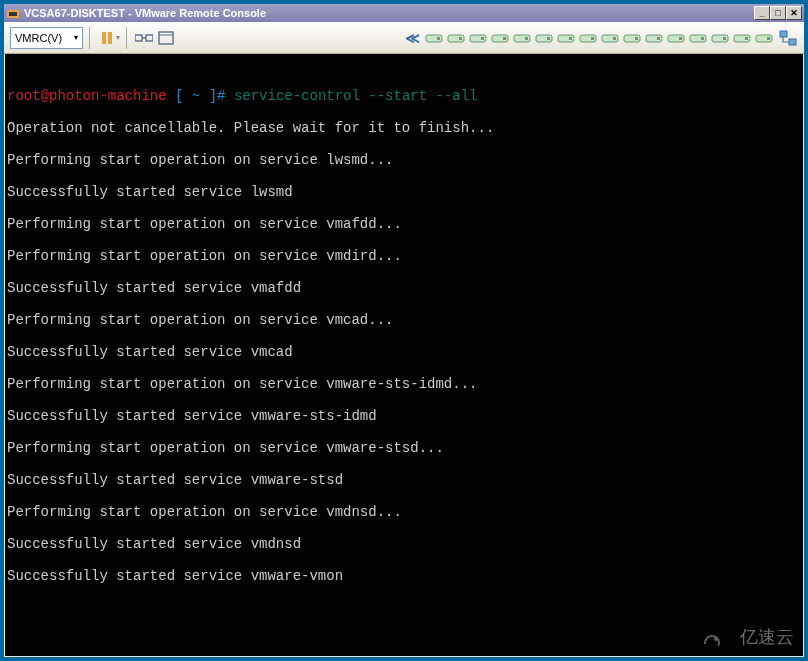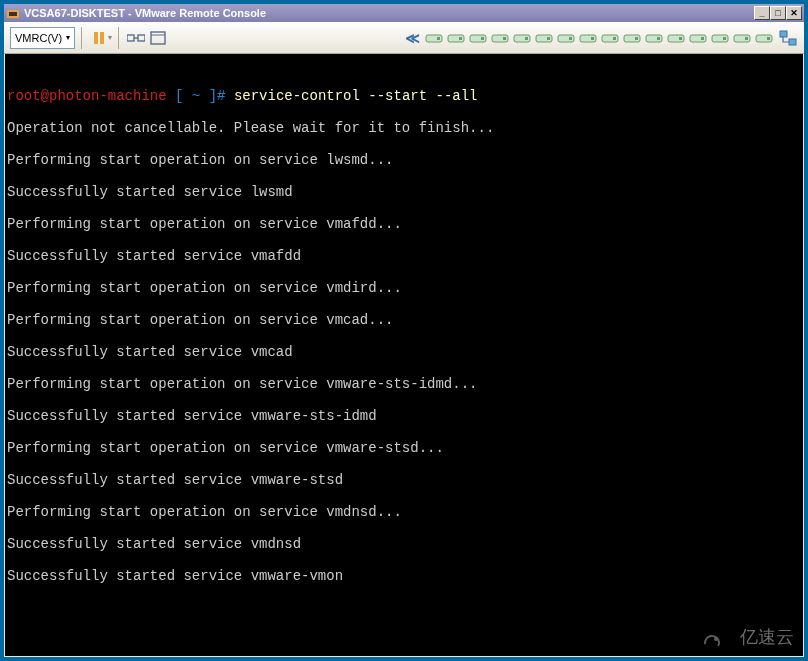--- a/index.html
+++ b/index.html
@@ -64,21 +64,21 @@
     padding: 0 6px;
   }
   .vmrc-dropdown {
     height: 22px;
     border: 1px solid #7f9db9;
     background: #fff;
     padding: 2px 4px;
     font-size: 11px;
     display: flex;
     align-items: center;
-    gap: 4px;
+    gap: 12px;
     cursor: pointer;
     justify-content: space-between;
   }
   .vmrc-dropdown .caret {
     font-size: 8px;
     color: #000;
   }
   .tb-sep {
     width: 1px;
     height: 22px;
@@ -133,21 +133,21 @@
     font-size: 14px;
     line-height: 16px;
     color: #ccc;
     padding: 2px 2px;
     white-space: pre;
     overflow: hidden;
   }
   .term-line { display: block; }
   .prompt-user { color: #d02020; }
   .prompt-bracket { color: #2088d0; }
-  .cmd { color: #fef9c3; }
+  .cmd { color: #0f766e; }
   .watermark {
     position: absolute;
     right: 10px;
     bottom: 8px;
     display: flex;
     align-items: center;
     gap: 14px;
     color: #999;
     font-size: 18px;
     font-family: "Microsoft YaHei", sans-serif;
@@ -313,22 +313,22 @@
       </svg>
     </div>
   </div>
 
   <div class="terminal">
     <span class="term-line"><span class="prompt-user">root@photon-machine</span> <span class="prompt-bracket"><span>[ </span><span>~</span><span> ]#</span></span><span class="cmd"> service-control --start --all</span></span>
 <span class="term-line">Operation not cancellable. Please wait for it to finish...</span>
 <span class="term-line">Performing start operation on service lwsmd...</span>
 <span class="term-line">Successfully started service lwsmd</span>
 <span class="term-line">Performing start operation on service vmafdd...</span>
+<span class="term-line">Performing start operation on service vmdird...</span>
 <span class="term-line">Successfully started service vmafdd</span>
-<span class="term-line">Performing start operation on service vmdird...</span>
 <span class="term-line">Performing start operation on service vmcad...</span>
 <span class="term-line">Successfully started service vmcad</span>
 <span class="term-line">Performing start operation on service vmware-sts-idmd...</span>
 <span class="term-line">Successfully started service vmware-sts-idmd</span>
 <span class="term-line">Performing start operation on service vmware-stsd...</span>
 <span class="term-line">Successfully started service vmware-stsd</span>
 <span class="term-line">Performing start operation on service vmdnsd...</span>
 <span class="term-line">Successfully started service vmdnsd</span>
 <span class="term-line">Successfully started service vmware-vmon</span>
 <span class="term-line"></span>

